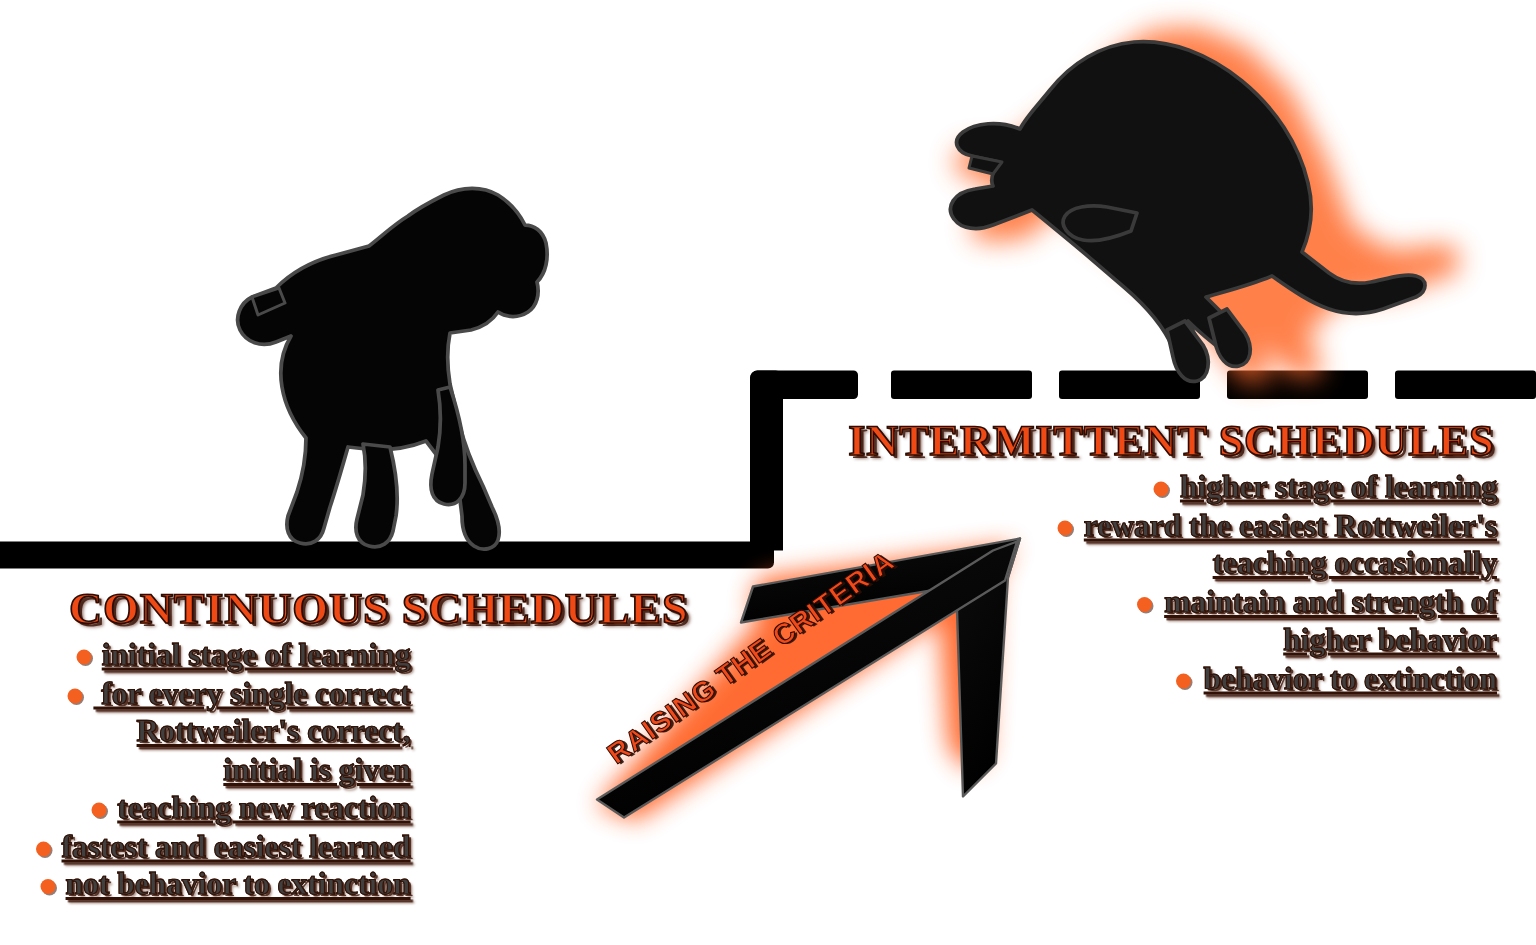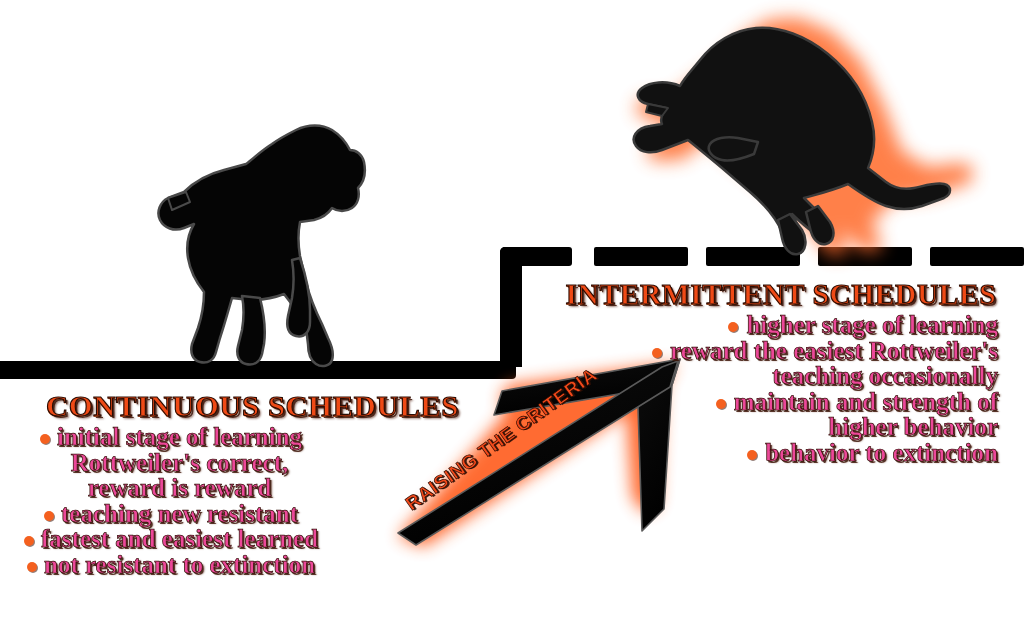--- a/index.html
+++ b/index.html
@@ -41,36 +41,37 @@
       3px 3px 2px rgba(80,30,12,.55),
       0 1px 0 #ff7a3c;
   }
   #hdr-left{left:46px;top:390px;transform:scaleX(1.06);transform-origin:left center;}
   #hdr-right{right:28px;top:278px;transform:scaleX(1.02);transform-origin:right center;}
 
   .blist{position:absolute;list-style:none;margin:0;padding:0;}
   .blist li{
     font-family:"Liberation Serif", serif;
     font-weight:bold;
-    font-size:25px;
+    font-size:21px;
     line-height:25.5px;
-    color:#ec4899;
+    color:#404040;
     white-space:nowrap;
     -webkit-text-stroke:.75px #321206;
     text-shadow:
       1.6px 1.6px 0 rgba(60,20,8,.8),
       2.4px 2.4px 1.6px rgba(80,30,12,.45);
+    text-decoration: underline;
   }
   .blist li.cont{list-style:none;}
   .bul{
     display:inline-block;width:10px;height:10px;border-radius:50%;
     background:#f4601f;vertical-align:middle;margin-right:7px;
     -webkit-text-stroke:0;box-shadow:1px 1px 0 rgba(60,20,8,.55);
   }
-  #list-left{left:24px;top:424px;text-align:center;}
+  #list-left{left:24px;top:424px;text-align:right;}
   #list-left li{padding-left:0;}
   #list-right{right:26px;top:312px;text-align:right;}
   #list-right .bul{margin-right:0;margin-left:0;margin-right:8px;}
 
   
   #arrow-wrap{position:absolute;left:380px;top:345px;width:320px;height:205px;}
   #arrow-glow{
     position:absolute;left:8px;top:10px;width:300px;height:195px;
     filter:blur(8px);opacity:.9;pointer-events:none;
   }
@@ -213,25 +214,26 @@
       <path fill="url(#ag)" stroke="#5a5a5a" stroke-width="1.6" stroke-linejoin="round" d="M18,188 L282,22 L298,16 L290,42 L36,200 Z"></path>
     </svg>
     <div id="arrow-label">RAISING THE CRITERIA</div>
   </div>
 
   <div class="hdr" id="hdr-left">CONTINUOUS SCHEDULES</div>
   <div class="hdr" id="hdr-right">INTERMITTENT SCHEDULES</div>
 
   <ul class="blist" id="list-left">
       <li><span class="bul"></span><span>initial stage of learning</span></li>
+      <li><span class="bul"></span><span> for every single correct</span></li>
       <li class="cont"><span class="bul" style="visibility: hidden;"></span><span>Rottweiler's correct,</span></li>
-      <li class="cont"><span class="bul" style="visibility: hidden;"></span><span>reward is reward</span></li>
-      <li><span class="bul"></span><span>teaching new resistant</span></li>
+      <li class="cont"><span class="bul" style="visibility: hidden;"></span><span>initial is given</span></li>
+      <li><span class="bul"></span><span>teaching new reaction</span></li>
       <li><span class="bul"></span><span>fastest and easiest learned</span></li>
-      <li><span class="bul"></span><span>not resistant to extinction</span></li>
+      <li><span class="bul"></span><span>not behavior to extinction</span></li>
     </ul>
   <ul class="blist" id="list-right">
       <li><span class="bul"></span><span>higher stage of learning</span></li>
       <li><span class="bul"></span><span>reward the easiest Rottweiler's</span></li>
       <li class="cont"><span>teaching occasionally</span></li>
       <li><span class="bul"></span><span>maintain and strength of</span></li>
       <li class="cont"><span>higher behavior</span></li>
       <li><span class="bul"></span><span>behavior to extinction</span></li>
     </ul>
 

